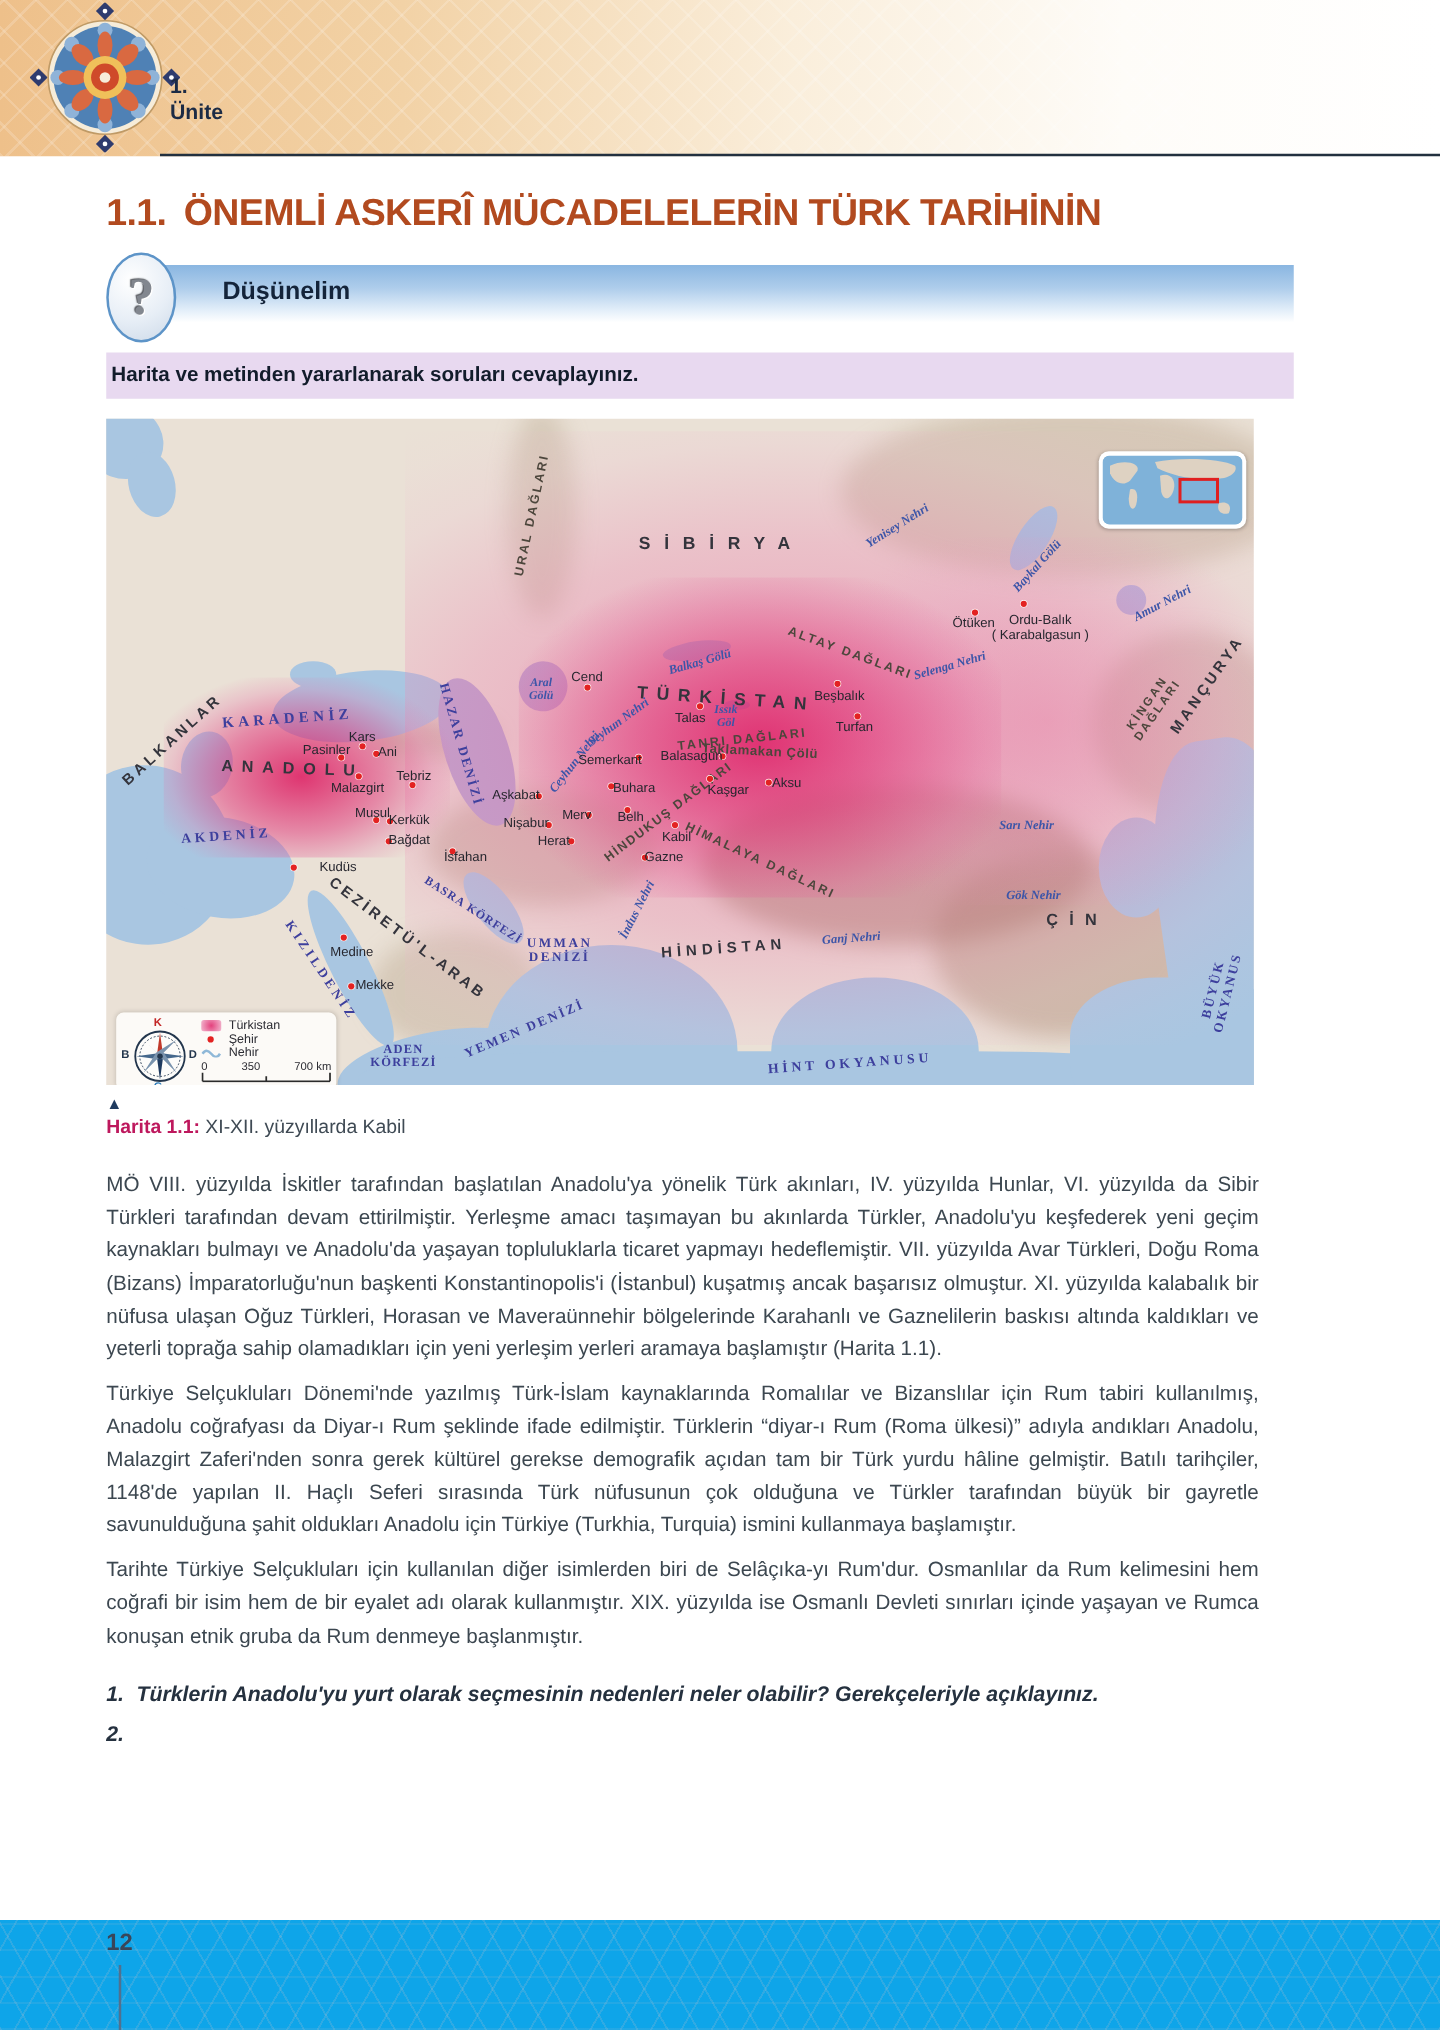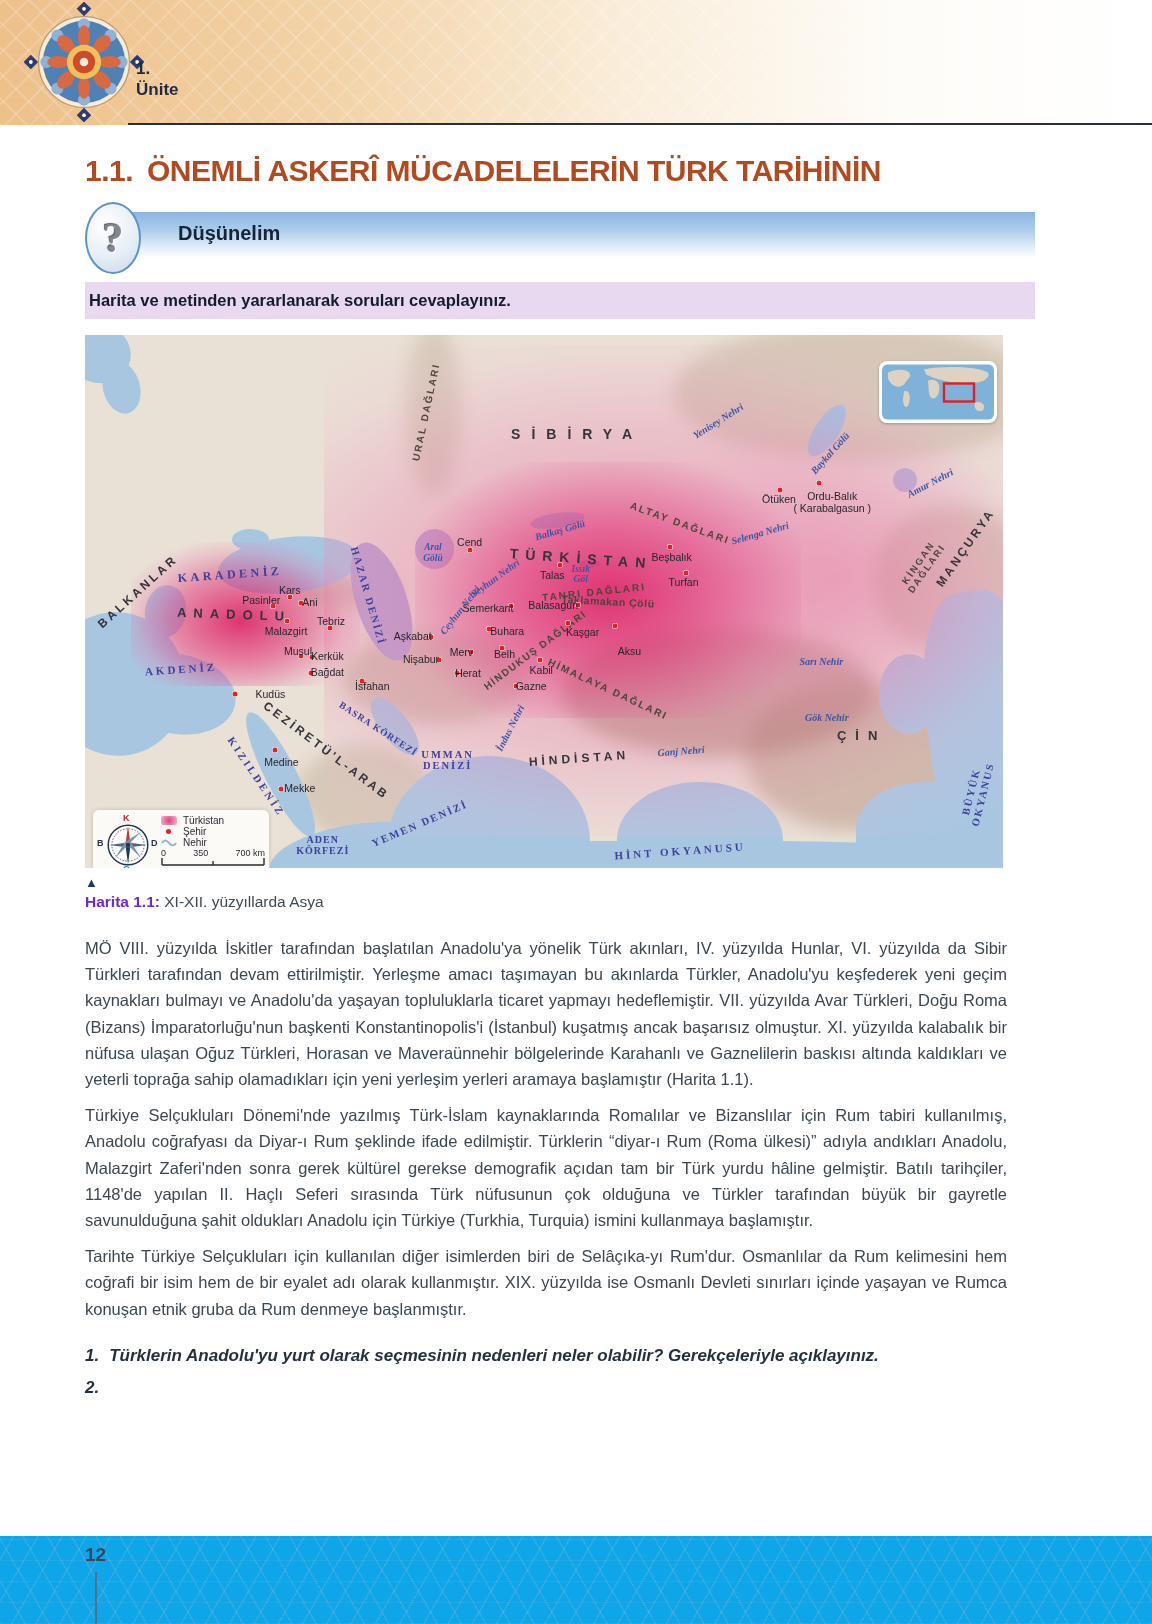--- a/index.html
+++ b/index.html
@@ -117,21 +117,21 @@
   .lswatch{width:16px;height:9px;border-radius:2px;flex:none;
     background:radial-gradient(circle at 50% 50%,rgba(221,20,95,.8),rgba(233,120,170,.5));}
   .ldot{width:5px;height:5px;border-radius:50%;background:#e32222;flex:none;margin:0 6px 0 5px;}
   .scale{display:flex;flex-direction:column;font-size:9px;color:#2c2c33;margin-top:1px;}
   .scale .nums{display:flex;justify-content:space-between;width:104px;line-height:1;}
   .scale svg{display:block;}
 
   
   .capmark{margin:8px 0 0 85px;color:#1f3a5f;font-size:13px;line-height:1;}
   .caption{margin:4px 0 0 85px;font-size:15.5px;color:#3f4a54;}
-  .caption b{color:#6d28d9;margin-top:38px;}
+  .caption b{color:#be185d;margin-top:38px;}
   .bodytext{margin:24px 0 0 85px;width:922px;font-size:16.5px;line-height:1.6;color:#3c4750;
             text-align:justify;}
   .bodytext p{margin:0 0 9px 0;}
   .questions{margin:24px 0 0 85px;width:922px;font-size:17px;color:#25313f;
              font-weight:700;font-style:italic;}
   .questions .q{display:flex;gap:10px;margin-bottom:12px;}
   .questions .qn{flex:none;}
 
   
   .footer{position:absolute;left:0;right:0;bottom:0;height:88px;background:#0ea5e9;}
@@ -309,21 +309,21 @@
       <span class="clabel" style="left: 51%; top: 50.8%;">Balasagun</span>
       <span class="cdot" style="left: 46.4%; top: 51%;"></span>
       <span class="clabel" style="left: 43.9%; top: 51.4%;">Semerkant</span>
       <span class="cdot" style="left: 44%; top: 55.3%;"></span>
       <span class="clabel" style="left: 46%; top: 55.7%;">Buhara</span>
       <span class="cdot" style="left: 63.7%; top: 39.8%;"></span>
       <span class="clabel" style="left: 63.9%; top: 41.7%;">Beşbalık</span>
       <span class="cdot" style="left: 65.5%; top: 44.8%;"></span>
       <span class="clabel" style="left: 65.2%; top: 46.5%;">Turfan</span>
       <span class="cdot" style="left: 57.7%; top: 54.6%;"></span>
-      <span class="clabel" style="left: 59.3%; top: 54.8%; margin-top: 24px;">Aksu</span>
+      <span class="clabel" style="left: 59.3%; top: 54.8%;">Aksu</span>
       <span class="cdot" style="left: 52.6%; top: 54.2%;"></span>
       <span class="clabel" style="left: 54.2%; top: 55.9%;">Kaşgar</span>
       <span class="cdot" style="left: 75.7%; top: 29.1%;"></span>
       <span class="clabel" style="left: 75.6%; top: 30.8%;">Ötüken</span>
       <span class="cdot" style="left: 80%; top: 27.8%;"></span>
       <span class="clabel" style="left: 81.4%; top: 31.5%;">Ordu-Balık
 ( Karabalgasun )</span>
       <span class="cdot" style="left: 22.3%; top: 49.3%;"></span>
       <span class="clabel" style="left: 22.3%; top: 48%;">Kars</span>
       <span class="cdot" style="left: 20.5%; top: 51%;"></span>
@@ -344,21 +344,21 @@
       <span class="clabel" style="left: 17.8%; top: 67.4%; margin-left: 22px;">Kudüs</span>
       <span class="cdot" style="left: 30.2%; top: 65.1%;"></span>
       <span class="clabel" style="left: 31.3%; top: 66%;">İsfahan</span>
       <span class="cdot" style="left: 37.7%; top: 56.7%;"></span>
       <span class="clabel" style="left: 35.7%; top: 56.5%;">Aşkabat</span>
       <span class="cdot" style="left: 38.6%; top: 61%;"></span>
       <span class="clabel" style="left: 36.6%; top: 60.9%;">Nişabur</span>
       <span class="cdot" style="left: 42.1%; top: 59.5%;"></span>
       <span class="clabel" style="left: 41%; top: 59.6%;">Merv</span>
       <span class="cdot" style="left: 40.5%; top: 63.6%;"></span>
-      <span class="clabel" style="left: 39%; top: 63.6%; margin-left: 25px;">Herat</span>
+      <span class="clabel" style="left: 39%; top: 63.6%;">Herat</span>
       <span class="cdot" style="left: 45.4%; top: 58.9%;"></span>
       <span class="clabel" style="left: 45.7%; top: 60%;">Belh</span>
       <span class="cdot" style="left: 49.6%; top: 61%;"></span>
       <span class="clabel" style="left: 49.7%; top: 63%;">Kabil</span>
       <span class="cdot" style="left: 47%; top: 65.9%;"></span>
       <span class="clabel" style="left: 48.6%; top: 66%;">Gazne</span>
       <span class="cdot" style="left: 20.7%; top: 78%;"></span>
       <span class="clabel" style="left: 21.4%; top: 80.3%;">Medine</span>
       <span class="cdot" style="left: 21.3%; top: 85.2%;"></span>
       <span class="clabel" style="left: 23.4%; top: 85%;">Mekke</span>
@@ -425,21 +425,21 @@
           <path d="M1,0 V7 M52,3 V7 M103,0 V7 M1,7 H103" stroke="#2b2b2b" stroke-width="1.4" fill="none"></path>
         </svg>
       </div>
     </div>
   </div>
 </figure>
 
 <div class="capmark">▲</div>
 <p class="caption">
   <b>Harita 1.1:</b>
-  <span>XI-XII. yüzyıllarda Asya</span>
+  <span>XI-XII. yüzyıllarda Kabil</span>
 </p>
 
 <div class="bodytext">
   <p>MÖ VIII. yüzyılda İskitler tarafından başlatılan Anadolu'ya yönelik Türk akınları, IV. yüzyılda Hunlar, VI. yüzyılda da Sibir Türkleri tarafından devam ettirilmiştir. Yerleşme amacı taşımayan bu akınlarda Türkler, Anadolu'yu keşfederek yeni geçim kaynakları bulmayı ve Anadolu'da yaşayan topluluklarla ticaret yapmayı hedeflemiştir. VII. yüzyılda Avar Türkleri, Doğu Roma (Bizans) İmparatorluğu'nun başkenti Konstantinopolis'i (İstanbul) kuşatmış ancak başarısız olmuştur. XI. yüzyılda kalabalık bir nüfusa ulaşan Oğuz Türkleri, Horasan ve Maveraünnehir bölgelerinde Karahanlı ve Gaznelilerin baskısı altında kaldıkları ve yeterli toprağa sahip olamadıkları için yeni yerleşim yerleri aramaya başlamıştır (Harita 1.1).</p>
   <p>Türkiye Selçukluları Dönemi'nde yazılmış Türk-İslam kaynaklarında Romalılar ve Bizanslılar için Rum tabiri kullanılmış, Anadolu coğrafyası da Diyar-ı Rum şeklinde ifade edilmiştir. Türklerin “diyar-ı Rum (Roma ülkesi)” adıyla andıkları Anadolu, Malazgirt Zaferi'nden sonra gerek kültürel gerekse demografik açıdan tam bir Türk yurdu hâline gelmiştir. Batılı tarihçiler, 1148'de yapılan II. Haçlı Seferi sırasında Türk nüfusunun çok olduğuna ve Türkler tarafından büyük bir gayretle savunulduğuna şahit oldukları Anadolu için Türkiye (Turkhia, Turquia) ismini kullanmaya başlamıştır.</p>
   <p>Tarihte Türkiye Selçukluları için kullanılan diğer isimlerden biri de Selâçıka-yı Rum'dur. Osmanlılar da Rum kelimesini hem coğrafi bir isim hem de bir eyalet adı olarak kullanmıştır. XIX. yüzyılda ise Osmanlı Devleti sınırları içinde yaşayan ve Rumca konuşan etnik gruba da Rum denmeye başlanmıştır.</p>
 </div>
 
 <div class="questions">
   <div class="q">

